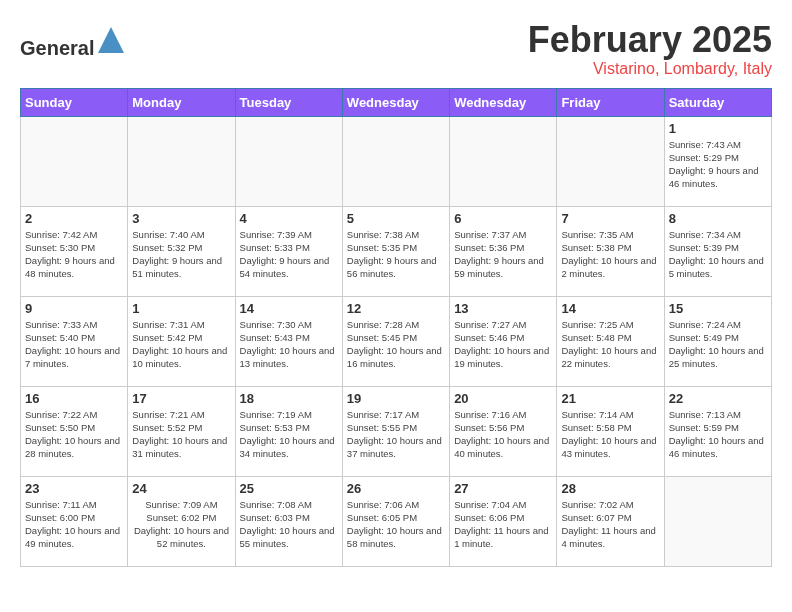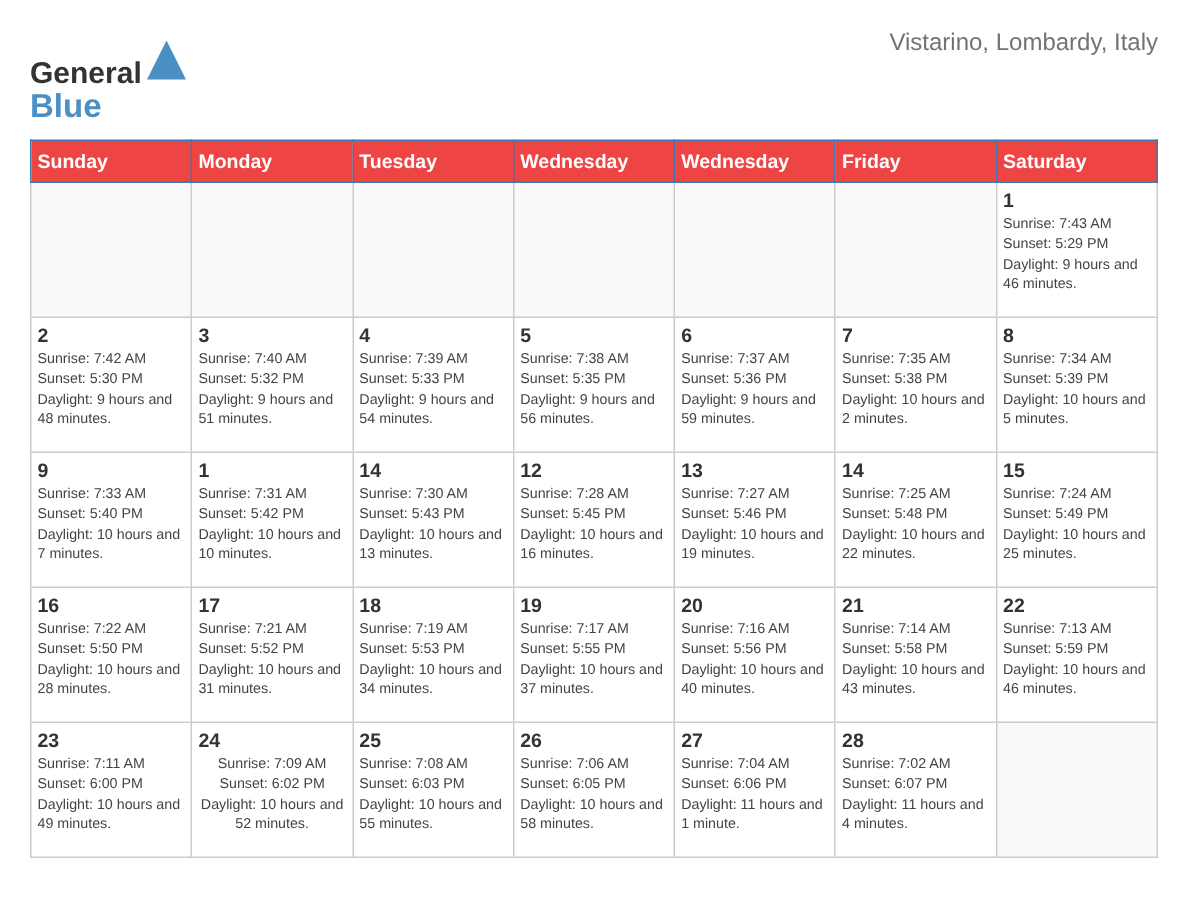--- a/index.html
+++ b/index.html
@@ -42,29 +42,29 @@
       text-align: right;
     }
     .month-title {
       font-size: 36px;
       font-weight: bold;
       color: #333;
       line-height: 1.1;
     }
     .location-title {
       font-size: 16px;
-      color: #737373;
+      color: #ef4444;
     }
     table {
       width: 100%;
       border-collapse: collapse;
       table-layout: fixed;
     }
     th {
-      background-color: #ef4444;
+      background-color: #8b5cf6;
       color: white;
       font-size: 13px;
       font-weight: bold;
       padding: 6px 4px;
       text-align: left;
       border: 1px solid #3a7ab0;
     }
     td {
       border: 1px solid #ccc;
       vertical-align: top;
@@ -95,26 +95,24 @@
 <body>
 
 <div class="header-area">
   <div class="logo">
     <div>
       <div>
         <span class="logo-text-general">General</span><svg class="logo-icon" viewBox="0 0 30 30">
             <polygon points="15,2 28,28 2,28" fill="#4a90c4"></polygon>
           </svg>
       </div>
-      <div>
-        <span class="logo-text-blue">Blue</span>
-      </div>
     </div>
   </div>
   <div class="title-area">
+    <div class="month-title">February 2025</div>
     <div class="location-title">Vistarino, Lombardy, Italy</div>
   </div>
 </div>
 
 <table>
   <thead>
     <tr>
     <th>Sunday</th>
         <th>Monday</th>
         <th>Tuesday</th>

